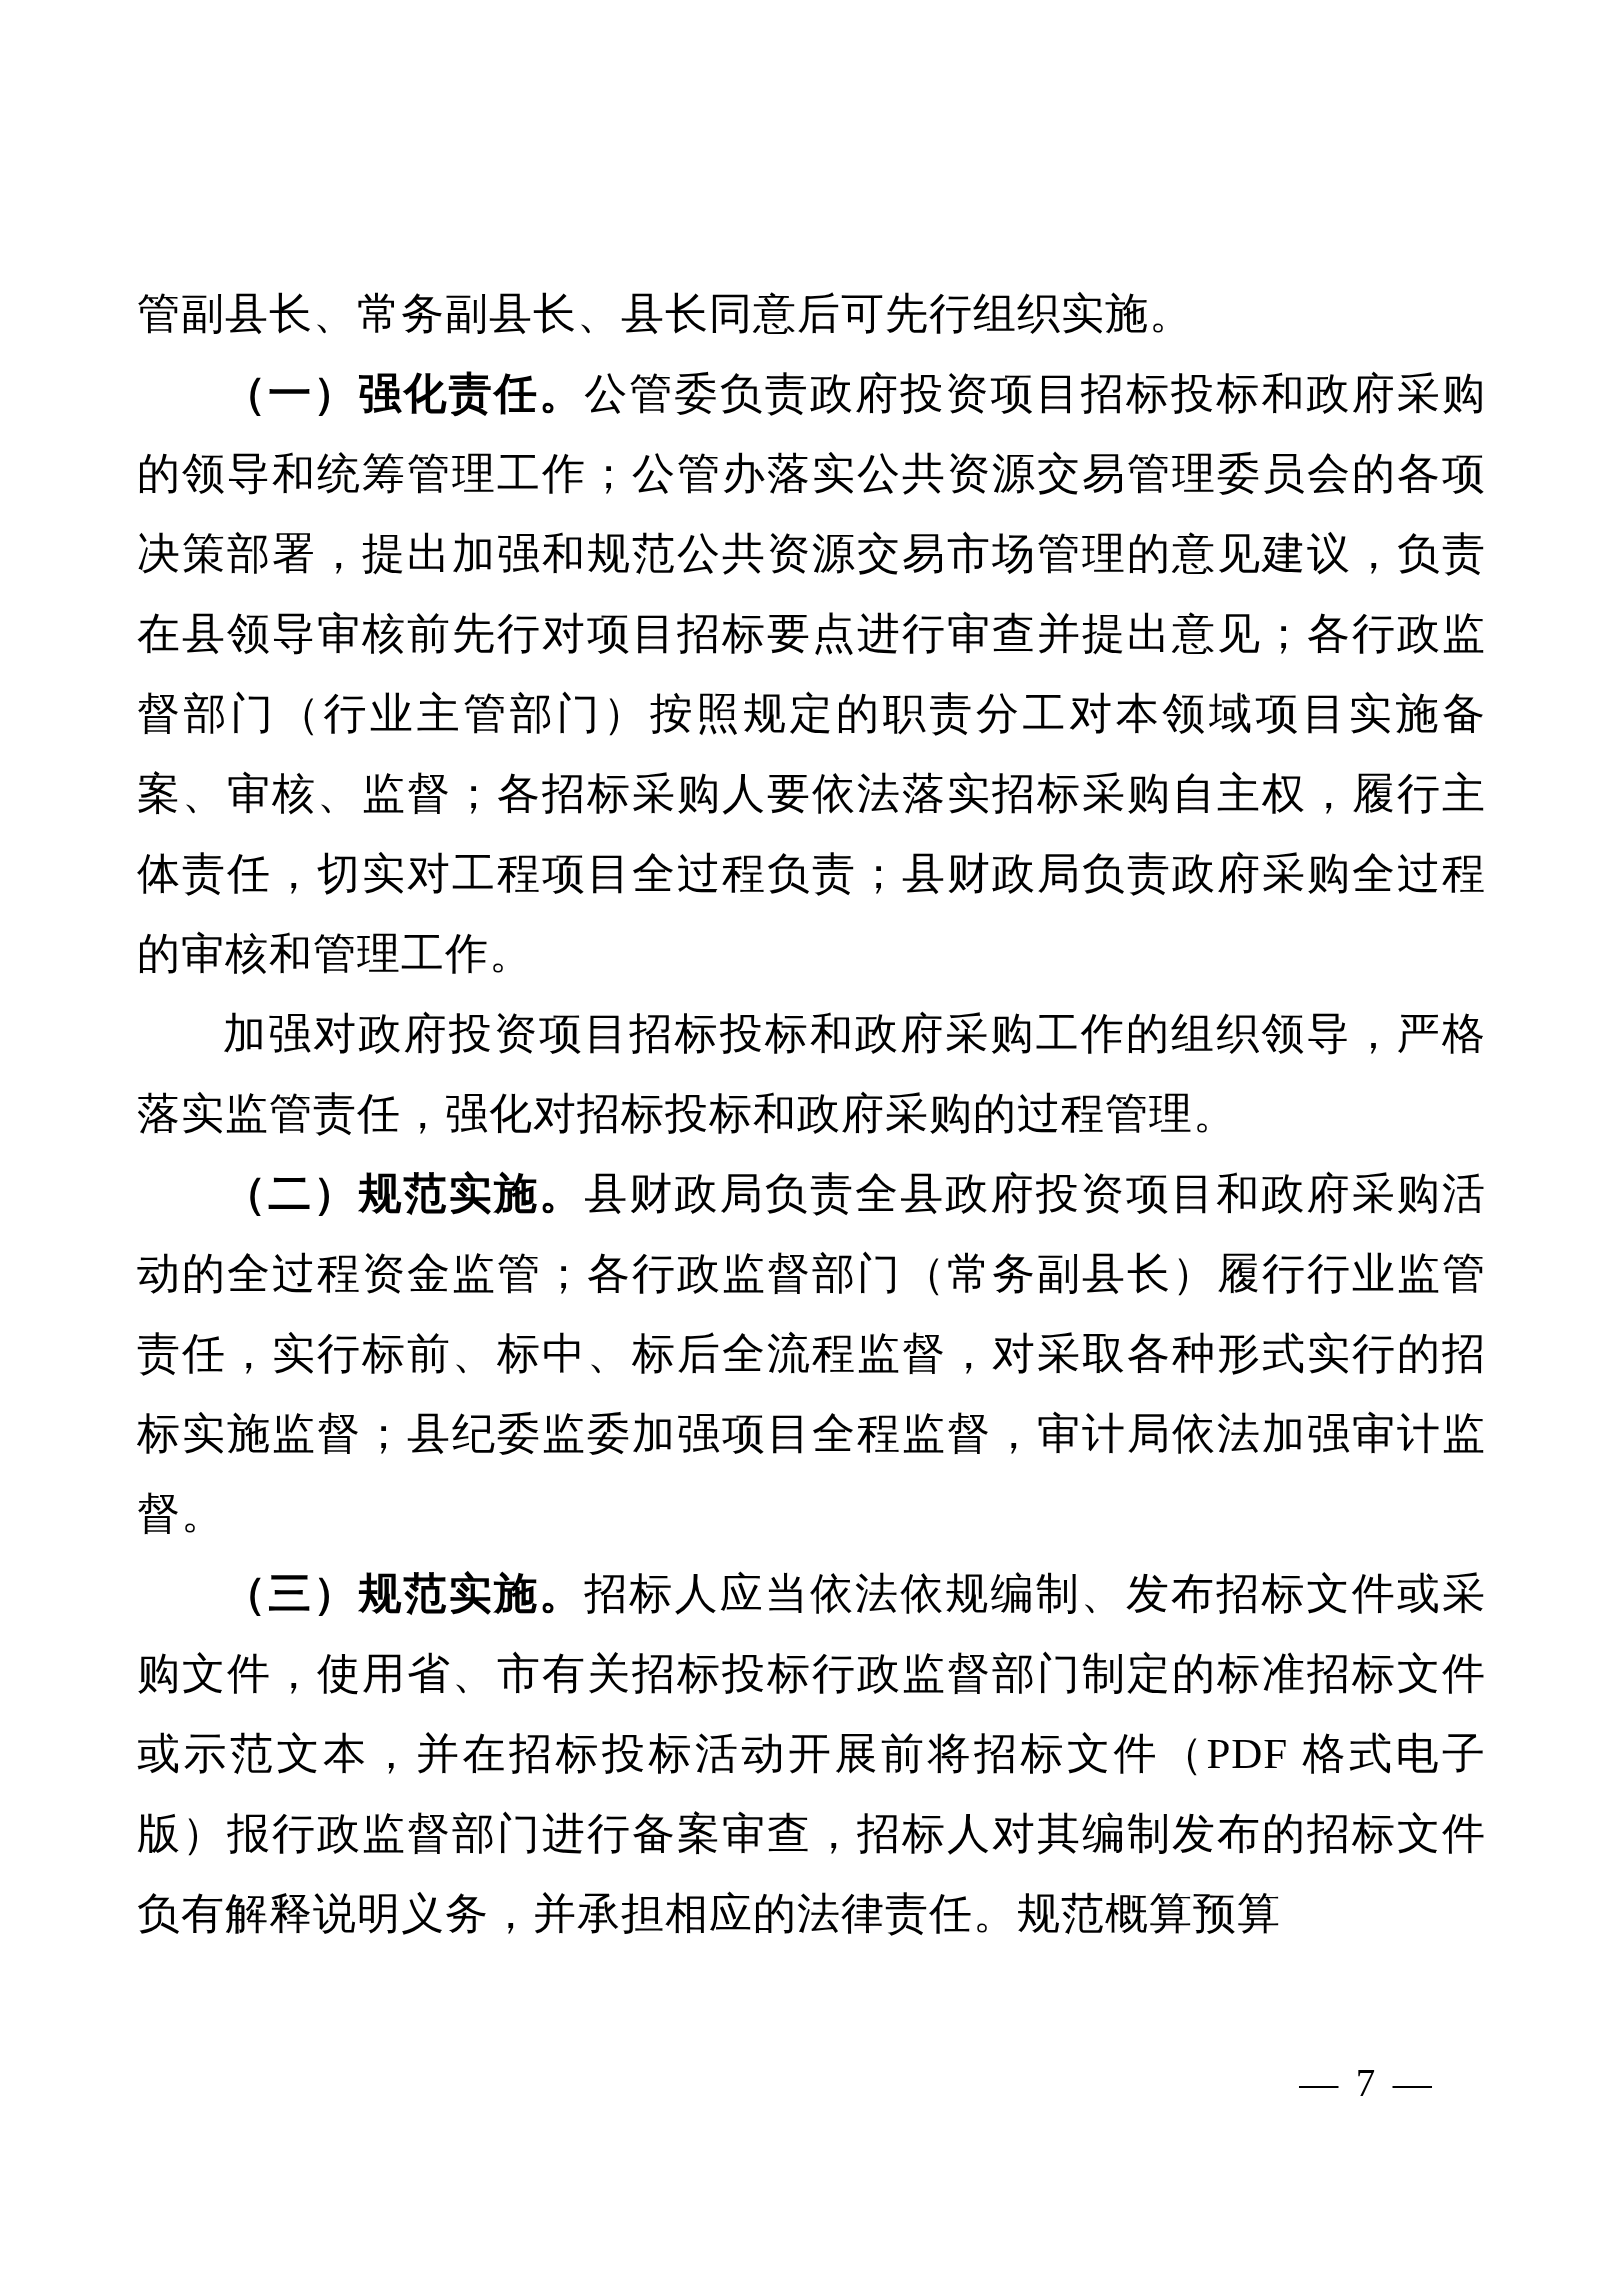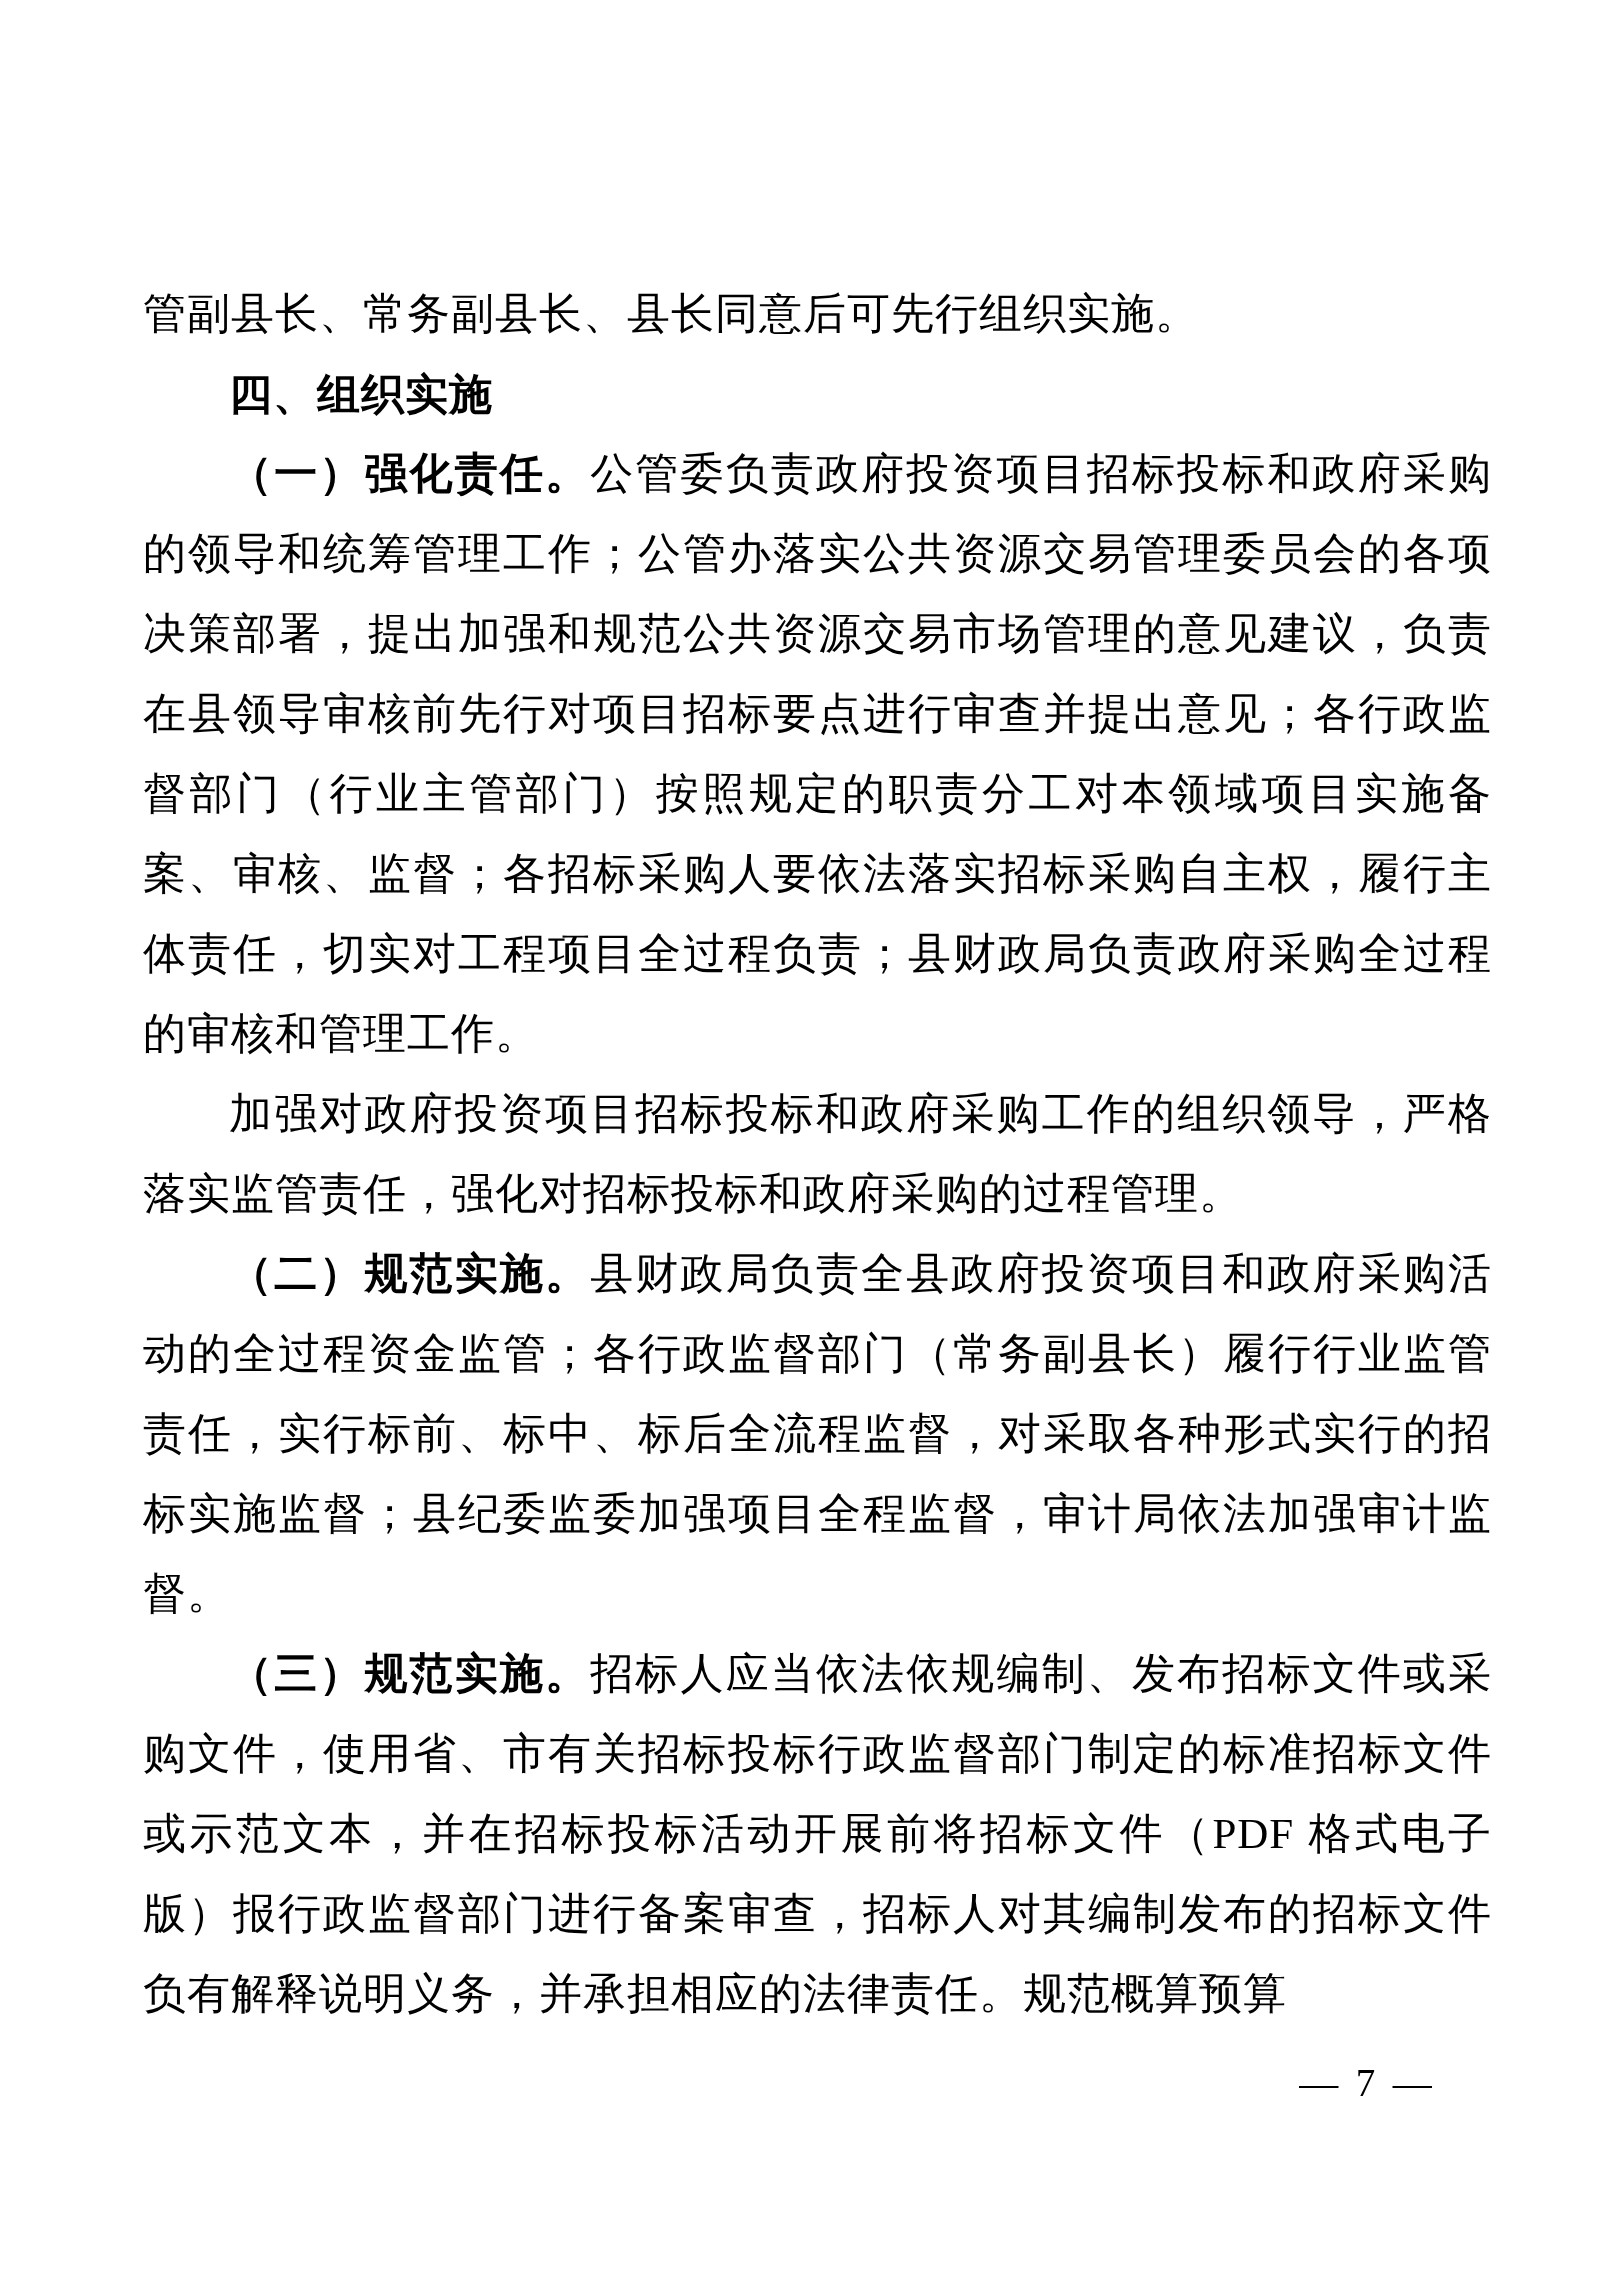--- a/index.html
+++ b/index.html
@@ -11,21 +11,21 @@
     position: relative;
     width: 1621px;
     height: 2293px;
     background: #ffffff;
     color: #000000;
     overflow: hidden;
     font-family: "Liberation Serif", "DejaVu Serif", serif;
   }
   .content {
     position: absolute;
-    left: 143px;
+    left: 137px;
     top: 274px;
     width: 1349px;
   }
   .content p {
     margin: 0;
     font-size: 43px;
     line-height: 80px;
     text-align: justify;
     text-justify: inter-ideograph;
     letter-spacing: 1px;
@@ -60,21 +60,20 @@
   }
 </style>
 </head>
 <body>
 
 <div class="page">
   <div class="content">
 
     <p class="continuation">管副县长、常务副县长、县长同意后可先行组织实施。</p>
 
-    <p class="section-heading">四、组织实施</p>
 
     <p class="body-para">
       <span class="lead">（一）强化责任。</span><span>公管委负责政府投资项目招标投标和政府采购的领导和统筹管理工作；公管办落实公共资源交易管理委员会的各项决策部署，提出加强和规范公共资源交易市场管理的意见建议，负责在县领导审核前先行对项目招标要点进行审查并提出意见；各行政监督部门（行业主管部门）按照规定的职责分工对本领域项目实施备案、审核、监督；各招标采购人要依法落实招标采购自主权，履行主体责任，切实对工程项目全过程负责；县财政局负责政府采购全过程的审核和管理工作。</span>
     </p>
 
     <p class="body-para">
       <span>加强对政府投资项目招标投标和政府采购工作的组织领导，严格落实监管责任，强化对招标投标和政府采购的过程管理。</span>
     </p>
 
     <p class="body-para">

